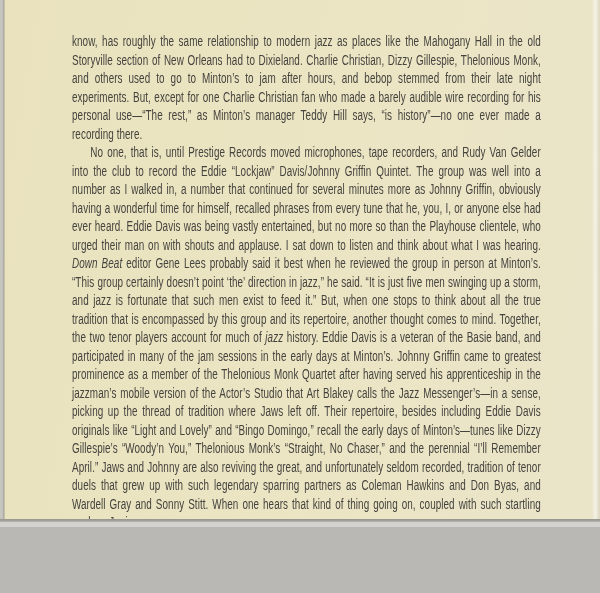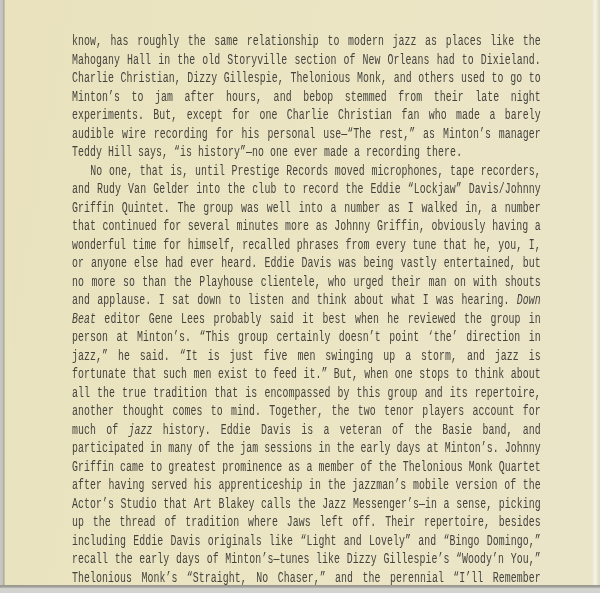--- a/index.html
+++ b/index.html
@@ -3,24 +3,24 @@
 <meta charset="utf-8">
 <style>
   html, body {
     margin: 0;
     padding: 0;
     background: #b9b8b4;
   }
   .scan {
     position: relative;
     width: 600px;
-    height: 593px;
+    height: 527px;
     overflow: hidden;
     background: linear-gradient(100deg, #e9e2bd 0%, #ece5c4 55%, #eae4c9 100%);
-    font-family: Liberation Mono, monospace;
+    font-family: Liberation Sans, sans-serif;
   }
   
   .edge-left {
     position: absolute;
     left: 0; top: 0; bottom: 0;
     width: 5px;
     background: linear-gradient(90deg, #c8c8c4 0%, #c2c1bb 55%, #a19f95 80%, #eae3c0 100%);
   }
   .edge-right {
     position: absolute;

